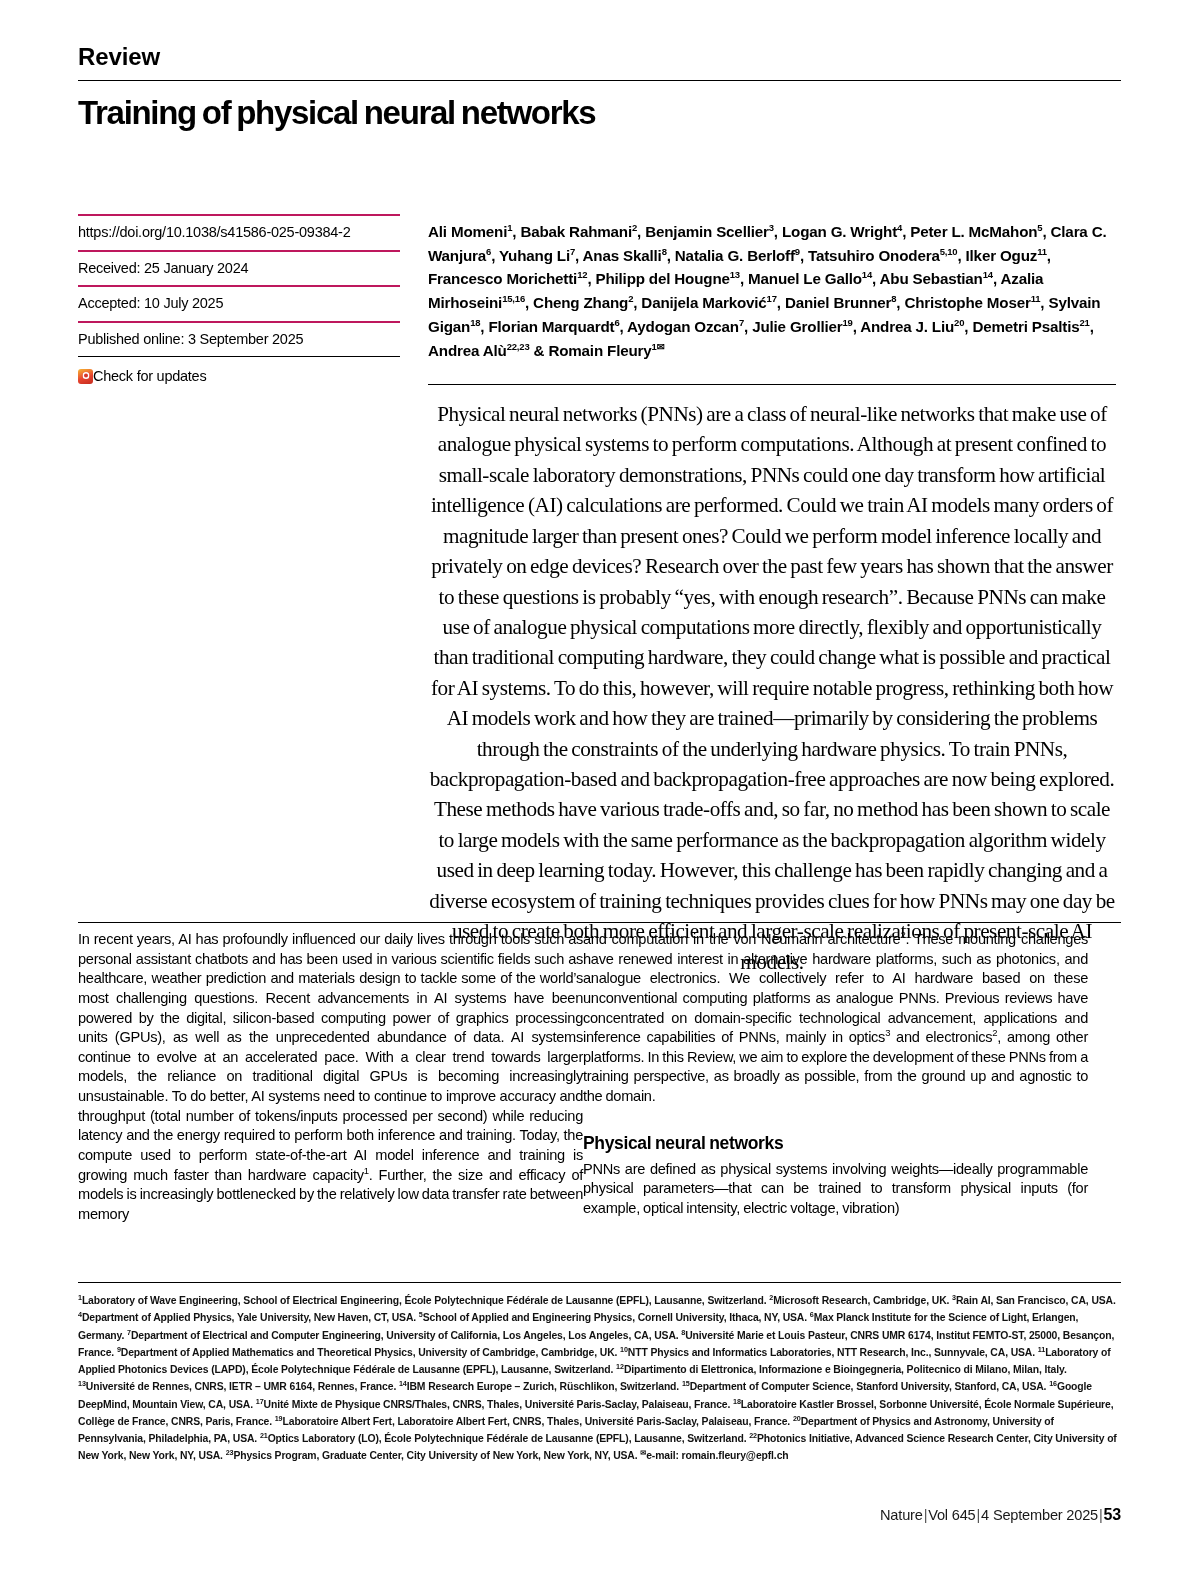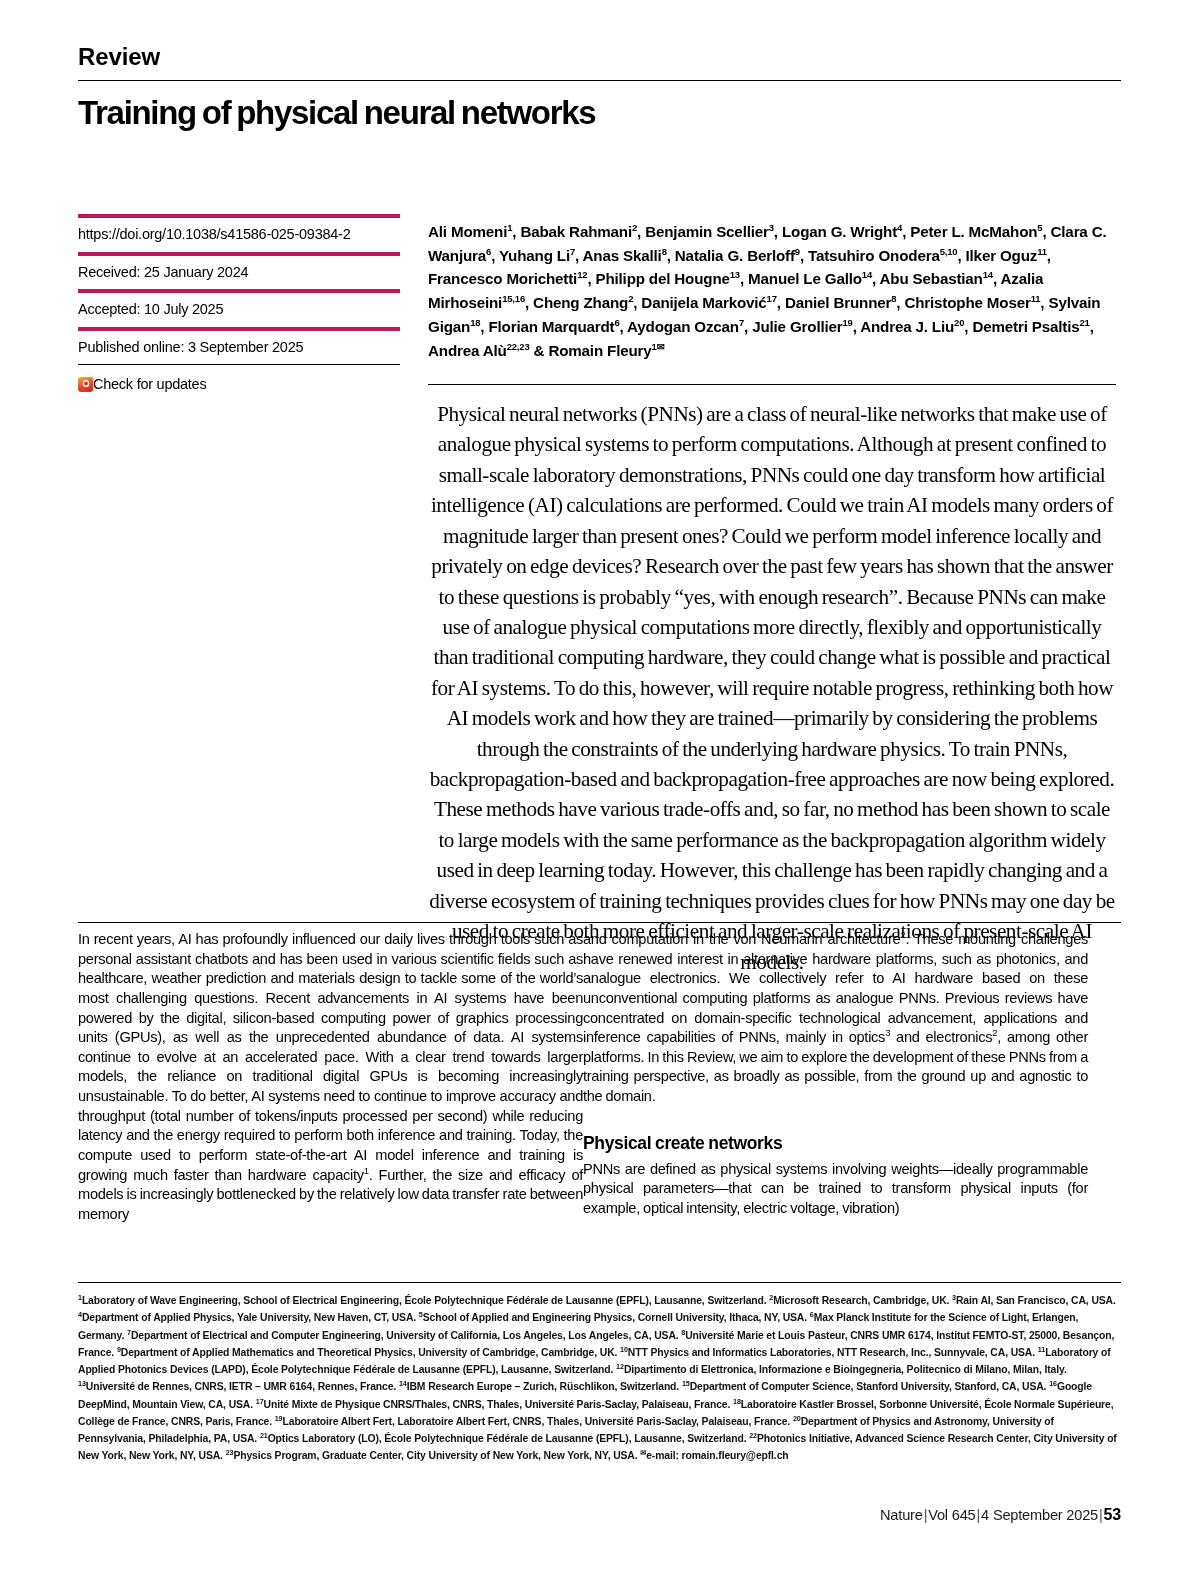--- a/index.html
+++ b/index.html
@@ -53,21 +53,21 @@
   
   .meta {
     position: absolute;
     left: 78px;
     top: 214px;
     width: 322px;
     font-size: 14.5px;
     letter-spacing: -0.25px;
   }
   .meta-row {
-    border-top: 4px solid #be185d;
+    border-top: 2px solid #be185d;
     padding: 7px 0 7px 0;
     line-height: 1.35;
   }
   .meta-row.last {
     border-bottom: 1px solid #000;
   }
   .check-row {
     display: flex;
     align-items: center;
     padding-top: 11px;
@@ -249,21 +249,21 @@
   </div>
 
   <div class="body-rule"></div>
 
   <div class="cols">
     <div class="col">
       <p>In recent years, AI has profoundly influenced our daily lives through tools such as personal assistant chatbots and has been used in various scientific fields such as healthcare, weather prediction and materials design to tackle some of the world’s most challenging questions. Recent advancements in AI systems have been powered by the digital, silicon-based computing power of graphics processing units (GPUs), as well as the unprecedented abundance of data. AI systems continue to evolve at an accelerated pace. With a clear trend towards larger models, the reliance on traditional digital GPUs is becoming increasingly unsustainable. To do better, AI systems need to continue to improve accuracy and throughput (total number of tokens/inputs processed per second) while reducing latency and the energy required to perform both inference and training. Today, the compute used to perform state-of-the-art AI model inference and training is growing much faster than hardware capacity<sup>1</sup>. Further, the size and efficacy of models is increasingly bottlenecked by the relatively low data transfer rate between memory</p>
     </div>
     <div class="col">
       <p>and computation in the von Neumann architecture<sup>2</sup>. These mounting challenges have renewed interest in alternative hardware platforms, such as photonics, and analogue electronics. We collectively refer to AI hardware based on these unconventional computing platforms as analogue PNNs. Previous reviews have concentrated on domain-specific technological advancement, applications and inference capabilities of PNNs, mainly in optics<sup>3</sup> and electronics<sup>2</sup>, among other platforms. In this Review, we aim to explore the development of these PNNs from a training perspective, as broadly as possible, from the ground up and agnostic to the domain.</p>
-      <h2 class="section-head">Physical create networks</h2>
+      <h2 class="section-head">Physical neural networks</h2>
       <p>PNNs are defined as physical systems involving weights—ideally programmable physical parameters—that can be trained to transform physical inputs (for example, optical intensity, electric voltage, vibration)</p>
     </div>
   </div>
 
   <div class="affil-wrap">
     <div class="affil-rule"></div>
     <div class="affil"><sup>1</sup>Laboratory of Wave Engineering, School of Electrical Engineering, École Polytechnique Fédérale de Lausanne (EPFL), Lausanne, Switzerland. <sup>2</sup>Microsoft Research, Cambridge, UK. <sup>3</sup>Rain AI, San Francisco, CA, USA. <sup>4</sup>Department of Applied Physics, Yale University, New Haven, CT, USA. <sup>5</sup>School of Applied and Engineering Physics, Cornell University, Ithaca, NY, USA. <sup>6</sup>Max Planck Institute for the Science of Light, Erlangen, Germany. <sup>7</sup>Department of Electrical and Computer Engineering, University of California, Los Angeles, Los Angeles, CA, USA. <sup>8</sup>Université Marie et Louis Pasteur, CNRS UMR 6174, Institut FEMTO-ST, 25000, Besançon, France. <sup>9</sup>Department of Applied Mathematics and Theoretical Physics, University of Cambridge, Cambridge, UK. <sup>10</sup>NTT Physics and Informatics Laboratories, NTT Research, Inc., Sunnyvale, CA, USA. <sup>11</sup>Laboratory of Applied Photonics Devices (LAPD), École Polytechnique Fédérale de Lausanne (EPFL), Lausanne, Switzerland. <sup>12</sup>Dipartimento di Elettronica, Informazione e Bioingegneria, Politecnico di Milano, Milan, Italy. <sup>13</sup>Université de Rennes, CNRS, IETR – UMR 6164, Rennes, France. <sup>14</sup>IBM Research Europe – Zurich, Rüschlikon, Switzerland. <sup>15</sup>Department of Computer Science, Stanford University, Stanford, CA, USA. <sup>16</sup>Google DeepMind, Mountain View, CA, USA. <sup>17</sup>Unité Mixte de Physique CNRS/Thales, CNRS, Thales, Université Paris-Saclay, Palaiseau, France. <sup>18</sup>Laboratoire Kastler Brossel, Sorbonne Université, École Normale Supérieure, Collège de France, CNRS, Paris, France. <sup>19</sup>Laboratoire Albert Fert, Laboratoire Albert Fert, CNRS, Thales, Université Paris-Saclay, Palaiseau, France. <sup>20</sup>Department of Physics and Astronomy, University of Pennsylvania, Philadelphia, PA, USA. <sup>21</sup>Optics Laboratory (LO), École Polytechnique Fédérale de Lausanne (EPFL), Lausanne, Switzerland. <sup>22</sup>Photonics Initiative, Advanced Science Research Center, City University of New York, New York, NY, USA. <sup>23</sup>Physics Program, Graduate Center, City University of New York, New York, NY, USA. <sup>✉</sup>e-mail: romain.fleury@epfl.ch</div>
   </div>
 
   <div class="footer">

